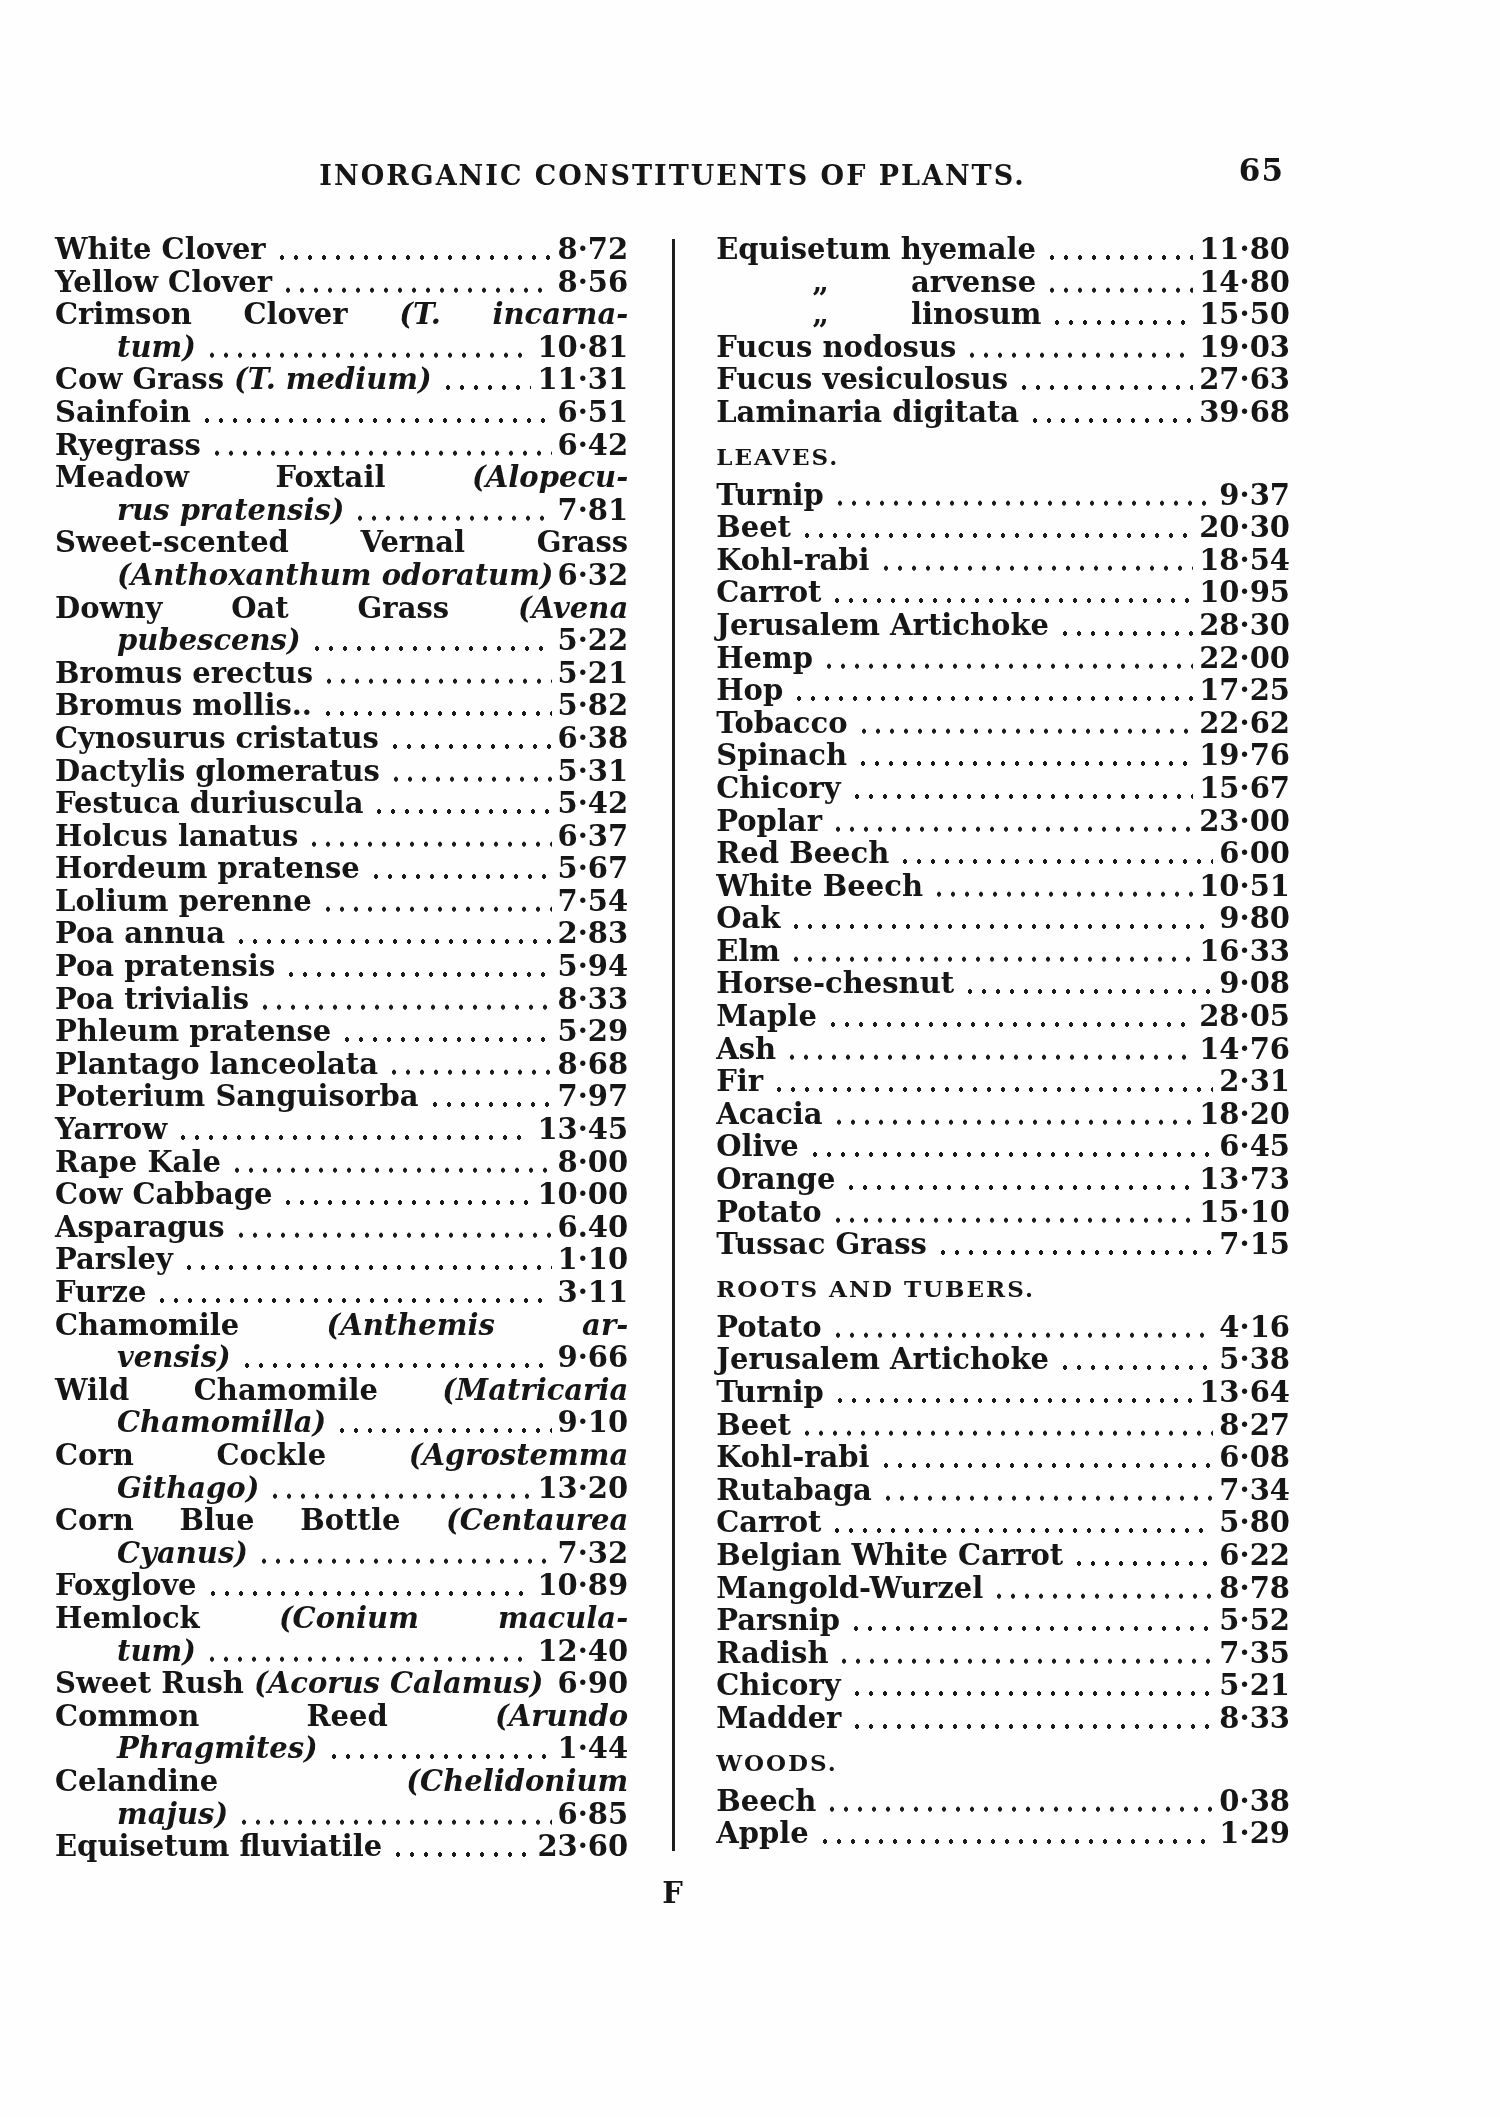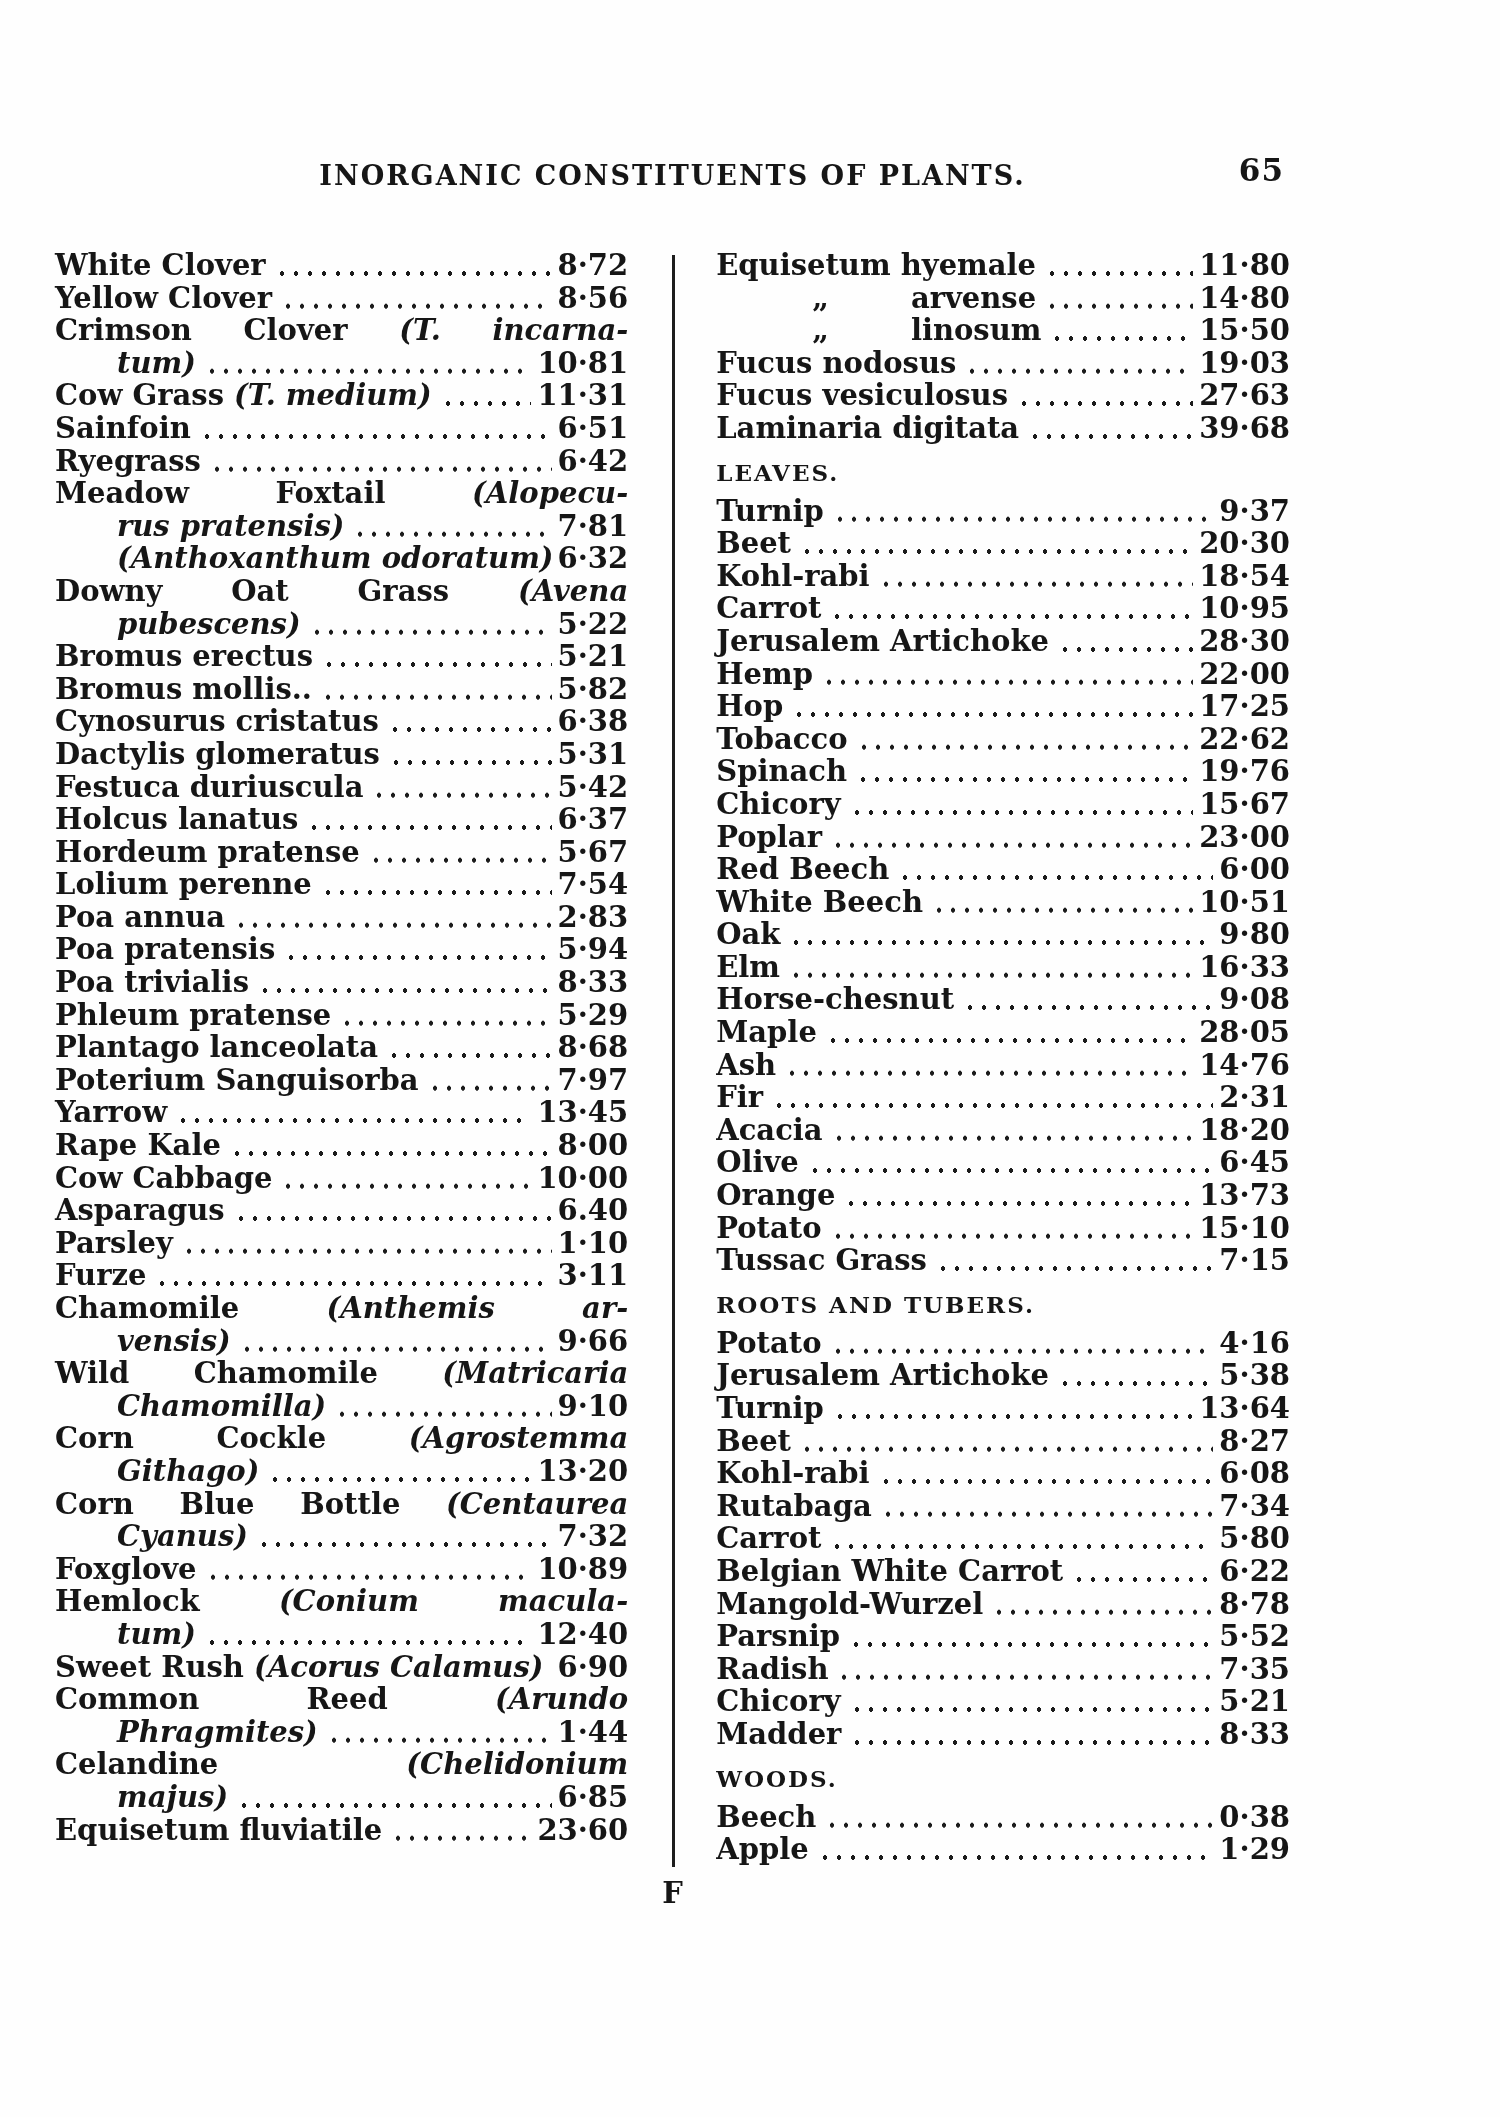--- a/index.html
+++ b/index.html
@@ -1,21 +1,21 @@
 <!DOCTYPE html>
 <html><head>
 <meta charset="utf-8">
 <style>
   html,body{margin:0;padding:0;background:#ffffff;}
   .page{position:relative;width:1500px;height:2117px;background:#fefefe;overflow:hidden;
         font-family:"DejaVu Serif","Liberation Serif",serif;color:#161616;font-weight:bold;}
   .header{position:absolute;left:55px;top:158px;width:1235px;}
   .title{text-align:center;font-size:27px;letter-spacing:2px;line-height:36px;}
   .pagenum{position:absolute;right:6px;top:-6px;font-size:31px;letter-spacing:1px;}
-  .textblock{position:absolute;left:55px;top:249px;width:1235px;display:flex;gap:28px;}
+  .textblock{position:absolute;left:55px;top:233px;width:1235px;display:flex;gap:28px;}
   .column{font-size:29px;}
   #col-left{width:588px;}
   #col-right{width:614px;}
   .rule{width:3px;background:#1d1d1d;margin:6px 13px 0 16px;height:1612px;flex:none;}
   .line{display:flex;align-items:baseline;line-height:32.6px;height:32.6px;white-space:nowrap;}
   .indent .name{padding-left:62px;}
   .justify .name{flex:1;white-space:normal;text-align:justify;text-align-last:justify;}
   .it{font-style:italic;}
   .leader{flex:1;align-self:stretch;margin:0 2px 0 9px;
           background-image:radial-gradient(circle 2.3px at 7px 24px,#1b1b1b 97%,transparent);
@@ -71,20 +71,23 @@
           <span class="value">6·42</span>
         </div>
         <div class="line justify">
           <span class="name"><span>Meadow Foxtail </span><span class="it">(Alopecu-</span></span>
         </div>
         <div class="line indent">
           <span class="name"><span class="it">rus pratensis)</span></span>
           <span class="leader"></span>
           <span class="value">7·81</span>
         </div>
+        <div class="line justify">
+          <span class="name"><span>Sweet-scented Vernal Grass</span></span>
+        </div>
         <div class="line indent">
           <span class="name"><span class="it">(Anthoxanthum odoratum)</span></span>
           <span class="spacer"></span>
           <span class="value">6·32</span>
         </div>
         <div class="line justify">
           <span class="name"><span>Downy Oat Grass </span><span class="it">(Avena</span></span>
         </div>
         <div class="line indent">
           <span class="name"><span class="it">pubescens)</span></span>

